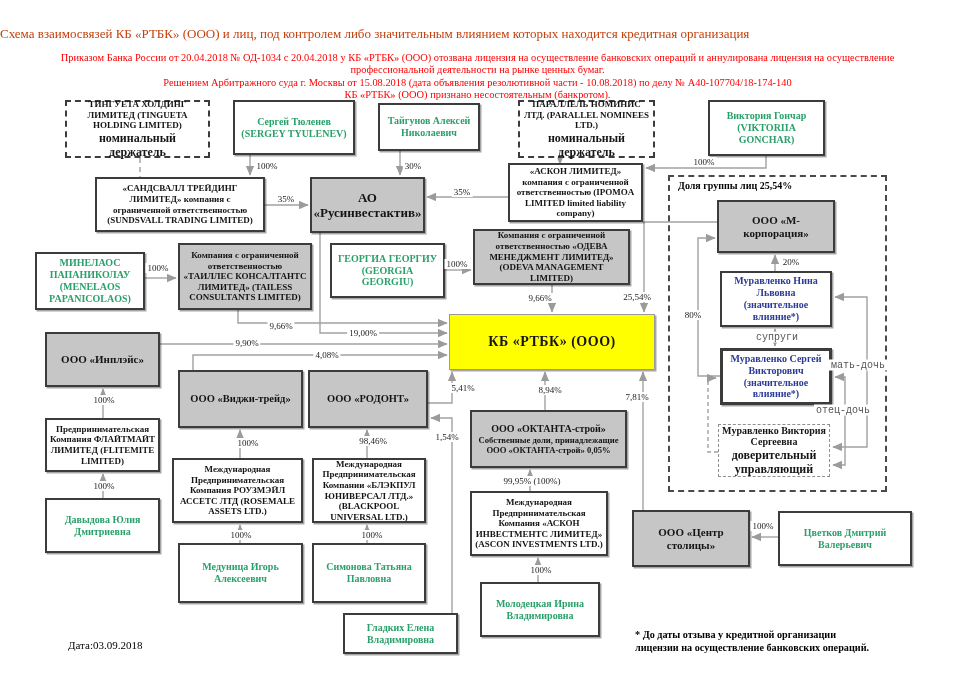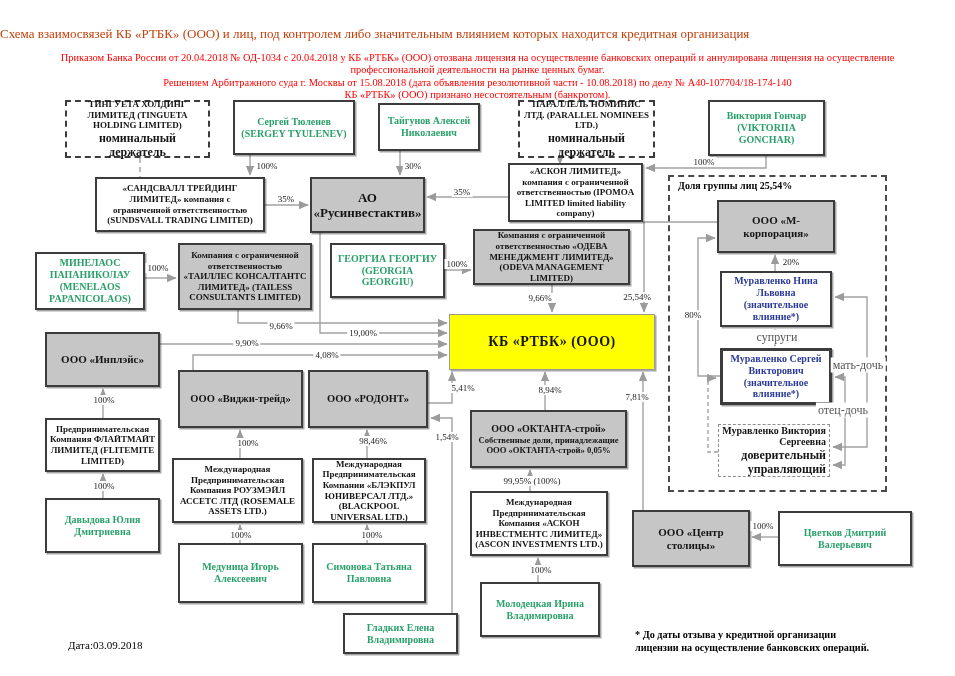--- a/index.html
+++ b/index.html
@@ -11,29 +11,29 @@
           font-size:10.4px;line-height:1.18;white-space:pre-line;}
   .node{position:absolute;display:flex;flex-direction:column;align-items:center;justify-content:center;
         text-align:center;font-weight:bold;font-size:9px;line-height:1.18;border:2px solid #3c3c3c;
         background:#fff;color:#151515;padding:2px 3px;box-sizing:border-box;
         box-shadow:1.5px 1.5px 0 rgba(0,0,0,0.35);}
   .gray{background:#c6c6c6;}
   .green{color:#2aa06a;font-size:10px;}
   .blue{color:#2b3a96;}
   .yellow{background:#ffff00;border:1px solid #9a9a9a;font-size:14px;letter-spacing:.5px;}
   .dashed{border:2px dashed #3c3c3c;box-shadow:none;}
-  .light-dash{border:1.5px dashed #8f8f8f;box-shadow:none;text-align:right;}
+  .light-dash{border:1.5px dashed #8f8f8f;box-shadow:none;}
   .thick{border-width:3px;}
   .role{font-size:12px;color:#151515;}
   .grouprect{position:absolute;left:668px;top:175px;width:219px;height:317px;
              border:2px dashed #4a4a4a;box-sizing:border-box;}
   .grouplabel{position:absolute;left:678px;top:180px;font-weight:bold;font-size:10px;color:#000;}
   .pct{position:absolute;transform:translate(-50%,-50%);font-size:9px;color:#222;
        background:#fff;padding:0 2px;white-space:nowrap;}
-  .rel{font-size:12px;color:#555;}
+  .rel{font-size:10px;color:#555;font-family:Liberation Mono, monospace;}
   .footnote{position:absolute;left:635px;top:628px;width:300px;font-weight:bold;
             font-size:10.2px;color:#000;white-space:pre-line;line-height:1.3;}
   .datefield{position:absolute;left:68px;top:639px;font-size:11px;color:#000;}
 </style>
 </head>
 <body>
 
 <div class="canvas">
 
   <svg class="wires" viewBox="0 0 955 676">

